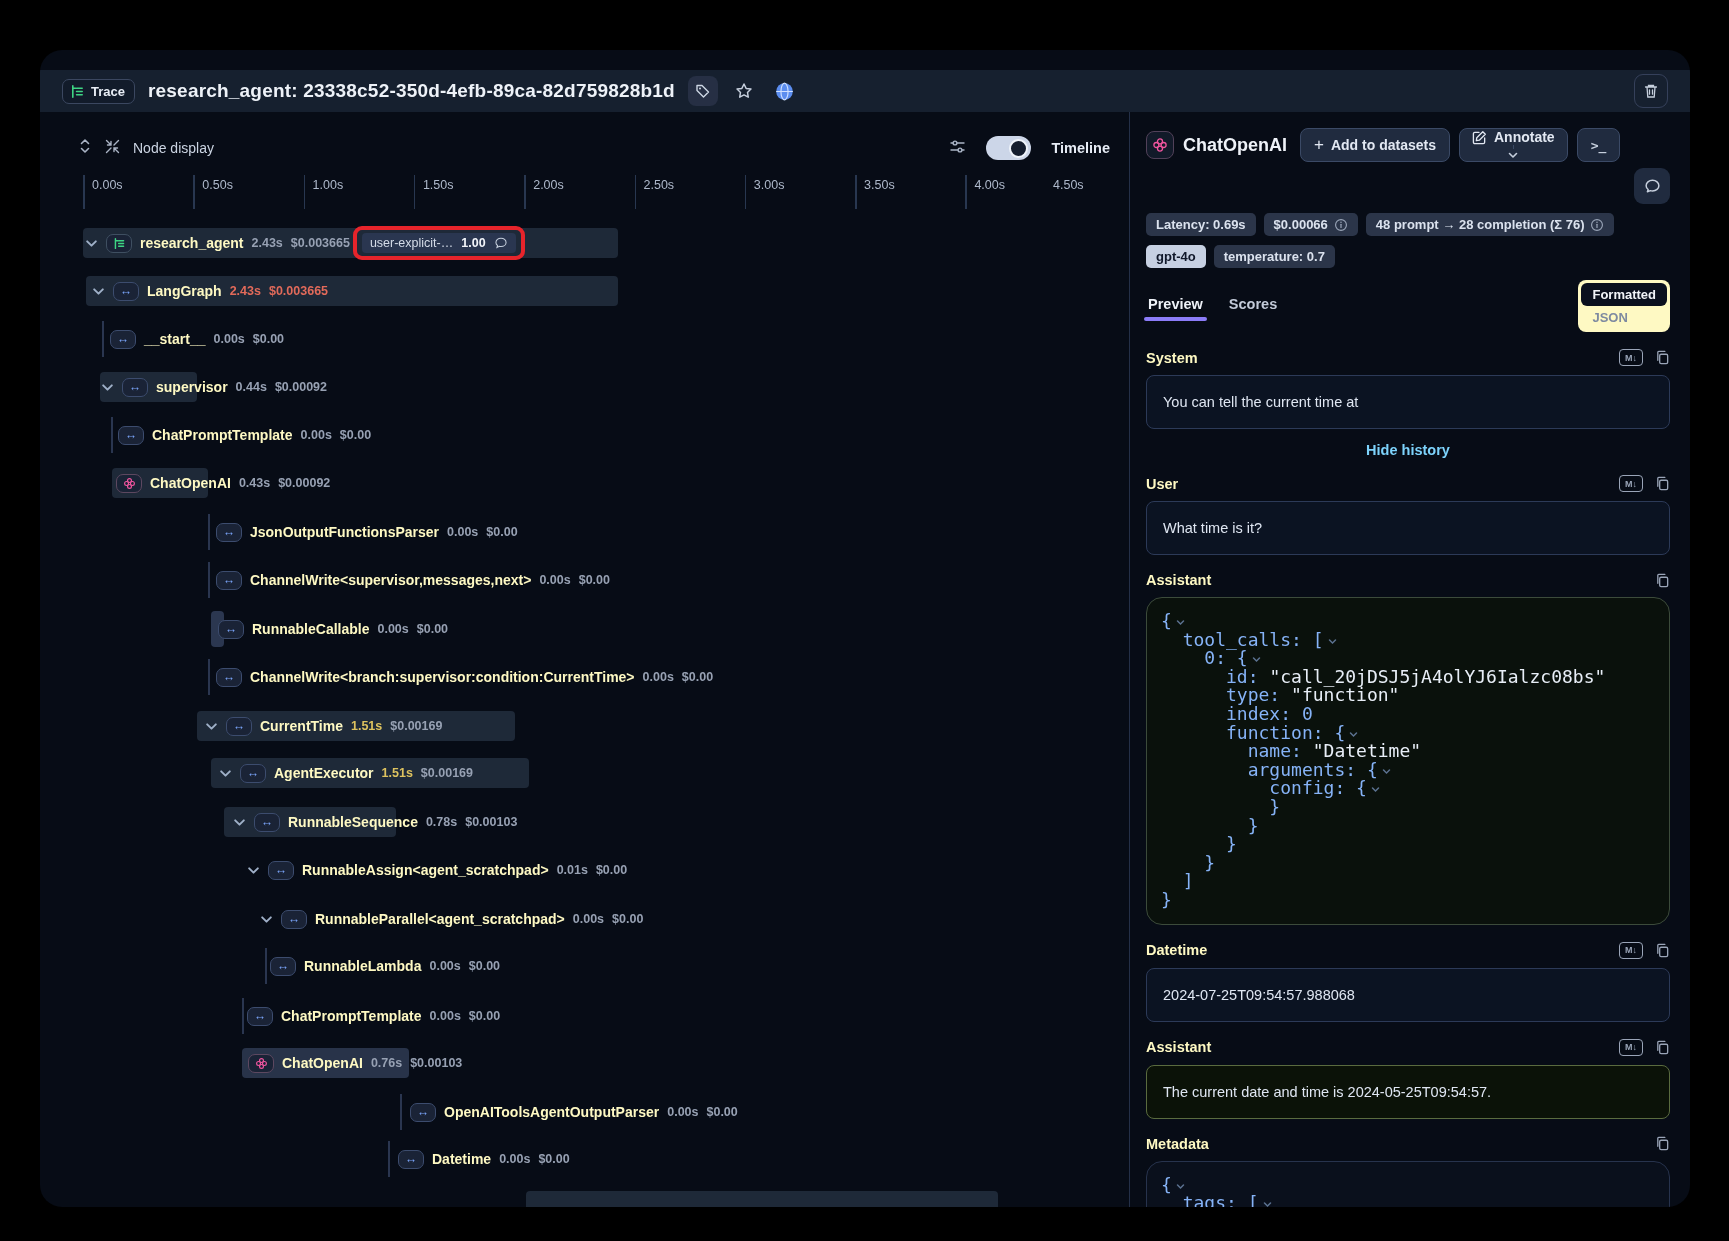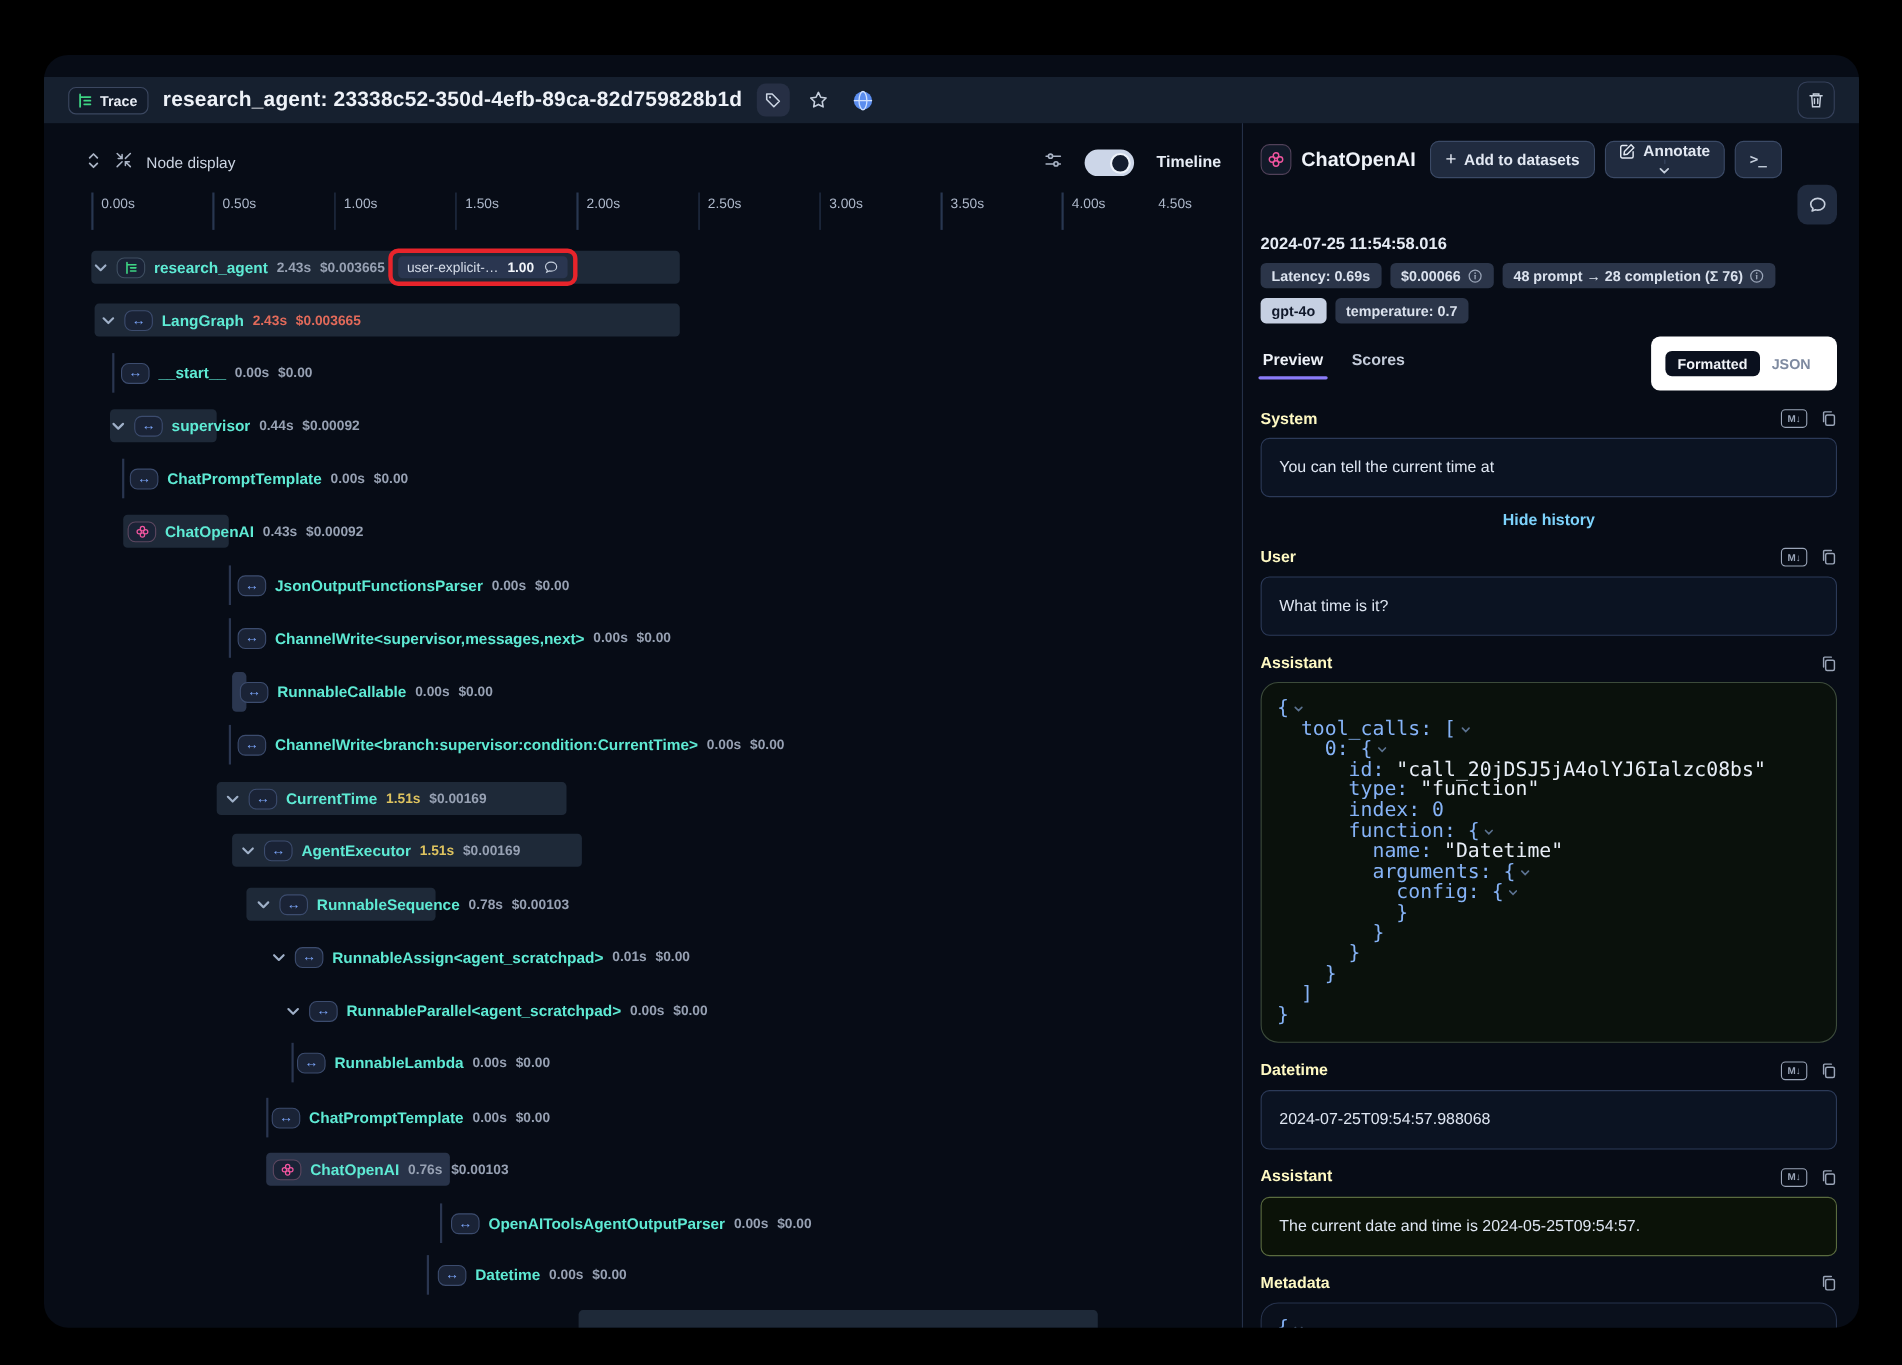--- a/index.html
+++ b/index.html
@@ -33,21 +33,21 @@
 
   .tick-line { position:absolute; top:63px; width:1.5px; height:34px; background:#283750; }
   .tick-label { position:absolute; top:66px; font-size:12.5px; color:#aeb9cb; }
 
   .tl-bar { position:absolute; height:30px; border-radius:4px; background:#1e2938; }
   .tl-bar.sel { background:#283349; }
   .tl-pill { position:absolute; width:13px; height:36px; border-radius:4px; background:#2b3750; }
   .guide { position:absolute; width:2px; height:36px; background:#2a3650; }
 
   .trow { position:absolute; height:30px; display:flex; align-items:center; gap:8px; white-space:nowrap; }
-  .trow .lbl { font-size:14px; font-weight:600; color:#5eead4; }
+  .trow .lbl { font-size:14px; font-weight:600; color:#fef9c3; }
   .trow .dur, .trow .cost { font-size:12.5px; font-weight:600; color:#97a1b3; }
   .trow .dur.red, .trow .cost.red { color:#e26a5a; }
   .trow .dur.yellow { color:#ddc25f; }
   .ric { display:inline-flex; align-items:center; justify-content:center; width:26px; height:19px;
          background:#1a2336; border:1.5px solid #3c4c6e; border-radius:7px;
          color:#7aa4f8; font-size:12.5px; font-weight:700; }
   .ric-tree { border-color:#3f4f61; }
   .ric-oa { border-color:#5d4860; }
   .chev { display:inline-flex; width:13px; }
 
@@ -78,21 +78,21 @@
   .rp-timestamp { margin-top:9px; font-size:15px; font-weight:600; color:#e6ecf5; }
   .badge-row { margin-top:9px; display:flex; gap:8px; flex-wrap:wrap; }
   .sbadge { display:flex; align-items:center; gap:6px; background:#2b3549; border-radius:5px; padding:4px 10px;
             font-size:13px; font-weight:700; color:#dbe2ee; }
   .sbadge.light { background:#c6d0e2; color:#10182a; }
   .rp-tabs { margin-top:12px; display:flex; align-items:center; }
   .tab { font-size:14.5px; font-weight:600; color:#c3cbd9; padding:4px 2px 9px; margin-right:22px; position:relative; }
   .tab.active { color:#eef2f8; }
   .tab.active::after { content:""; position:absolute; left:-2px; right:-2px; bottom:0; height:3.5px;
                        background:#8b7cf8; border-radius:2px; }
-  .segctl { margin-left:auto; display:flex; background:#ffffff; border-radius:8px; padding:13px; }
+  .segctl { margin-left:auto; display:flex; background:#fef9c3; border-radius:8px; padding:3px;flex-direction:column; }
   .segctl .seg { font-size:13px; font-weight:600; padding:4px 11px; border-radius:6px; color:#7e8aa0; }
   .segctl .seg.active { background:#0a101e; color:#f1f4f9; }
 
   .sec-head { display:flex; align-items:center; margin-top:17px; }
   .sec-label { font-size:14.5px; font-weight:700; color:#fef9c3; }
   .sec-icons { margin-left:auto; display:flex; align-items:center; gap:12px; }
   .md-icon { width:24px; height:17px; border:1.3px solid #9aa5b8; border-radius:4px; color:#9aa5b8;
              font-size:9px; font-weight:700; display:flex; align-items:center; justify-content:center; letter-spacing:0; }
   .msg-box { margin-top:9px; background:#0b1322; border:1px solid #2c3a58; border-radius:8px;
              padding:18px 16px; font-size:14.5px; color:#dfe6f2; }
@@ -434,21 +434,20 @@
       </div>
       <div class="btn shell-btn">&gt;_</div>
     </div>
     <div class="rp-bubble-row">
       <div class="sq-btn">
         <svg width="17" height="17" viewBox="0 0 16 16">
             <path d="M8 2.2c3.4 0 6 2.2 6 5s-2.6 5-6 5c-.7 0-1.4-.1-2-.3L3.2 13l.7-2.2C2.7 9.9 2 8.7 2 7.2c0-2.8 2.6-5 6-5z" fill="none" stroke="#c6cfdd" stroke-width="1.4" stroke-linejoin="round"></path>
           </svg>
       </div>
     </div>
-    <div class="rp-timestamp">2024-07-25 11:54:58.016</div>
     <div class="badge-row" id="stat-badges">
         <span class="sbadge">
           <span>Latency: 0.69s</span>
         </span>
         <span class="sbadge">
           <span>$0.00066</span>
           <svg width="14" height="14" viewBox="0 0 16 16">
             <circle cx="8" cy="8" r="6.2" fill="none" stroke="#9aa5b8" stroke-width="1.3"></circle>
             <path d="M8 7.2v3.6" stroke="#9aa5b8" stroke-width="1.4" stroke-linecap="round"></path>
             <circle cx="8" cy="4.9" r=".9" fill="#9aa5b8"></circle>

